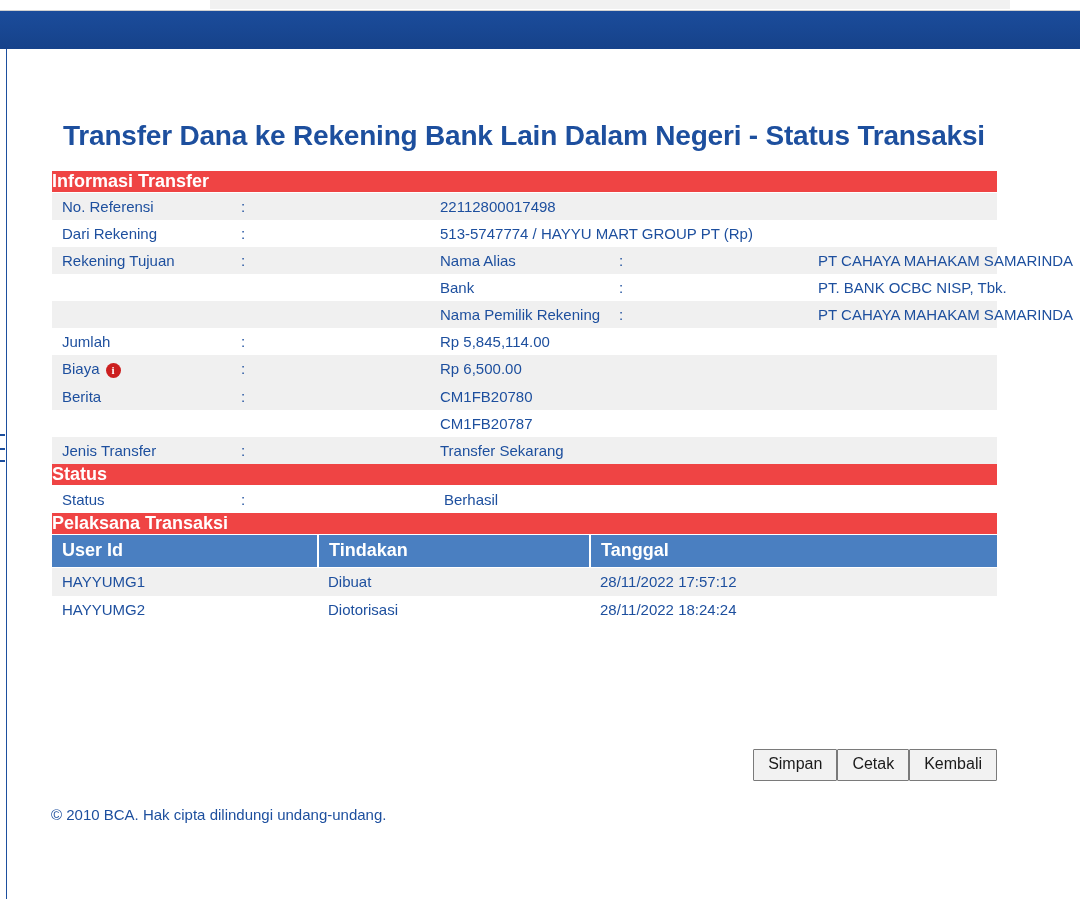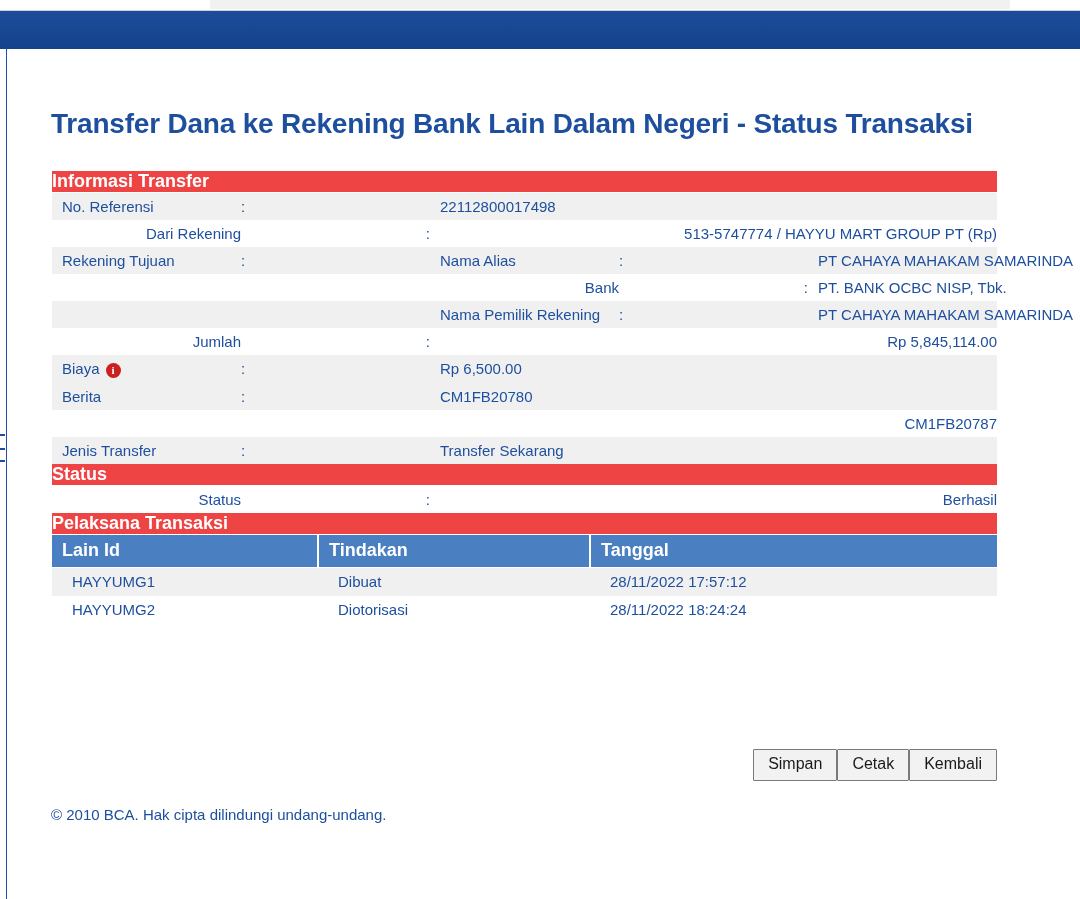--- a/index.html
+++ b/index.html
@@ -67,21 +67,21 @@
     top: 49px;
     left: 7px;
     width: 1073px;
     height: 850px;
     background: #ffffff;
   }
   h1.title {
     position: absolute;
     left: 44px;
     top: 59px;
-    margin: 0;
+    margin: 12px;
     font-size: 28px;
     font-weight: bold;
     color: #1d4f9e;
     letter-spacing: -0.2px;
     white-space: nowrap;
   }
   .table-wrap {
     position: absolute;
     left: 45px;
     top: 122px;
@@ -98,21 +98,21 @@
   }
   .section-head td {
     background: #ef4444;
     color: #ffffff;
     font-size: 18px;
     font-weight: bold;
     padding: 5px 0 6px 10px;
     border-bottom: 1px solid #ffffff;
   }
   .row-alt td { background: #f0f0f0; }
-  .row-plain td { background: #ffffff; text-align: right; }
+  .row-plain td { background: #ffffff; }
   .lbl {
     width: 205px;
     color: #1d4f9e;
     font-size: 15px;
     padding: 5px 0 5px 10px !important;
     white-space: nowrap;
   }
   .colon {
     width: 14px;
     color: #1d4f9e;
@@ -177,21 +177,21 @@
     font-weight: bold;
     text-align: left;
     padding: 5px 0 6px 10px;
     border-right: 2px solid #ffffff;
     border-bottom: 1px solid #ffffff;
   }
   table.pelaksana th:last-child { border-right: none; }
   table.pelaksana td {
     color: #1d4f9e;
     font-size: 15px;
-    padding: 5px 0 6px 20px;
+    padding: 5px 0 6px 10px;
   }
   .prow-alt td { background: #f0f0f0; }
   .prow-plain td { background: #ffffff; }
   .buttons {
     position: absolute;
     right: 83px;
     top: 700px;
     display: flex;
   }
   .btn {
@@ -324,21 +324,21 @@
 
           <tr class="section-head">
             <td colspan="5">Pelaksana Transaksi</td>
           </tr>
         </tbody>
       </table>
 
       <table class="pelaksana">
         <thead>
           <tr>
-            <th style="width:255px">Lain Id</th>
+            <th style="width:255px">User Id</th>
             <th style="width:260px">Tindakan</th>
             <th>Tanggal</th>
           </tr>
         </thead>
         <tbody>
           <tr class="prow-alt">
             <td>HAYYUMG1</td>
             <td>Dibuat</td>
             <td>28/11/2022 17:57:12</td>
           </tr>

